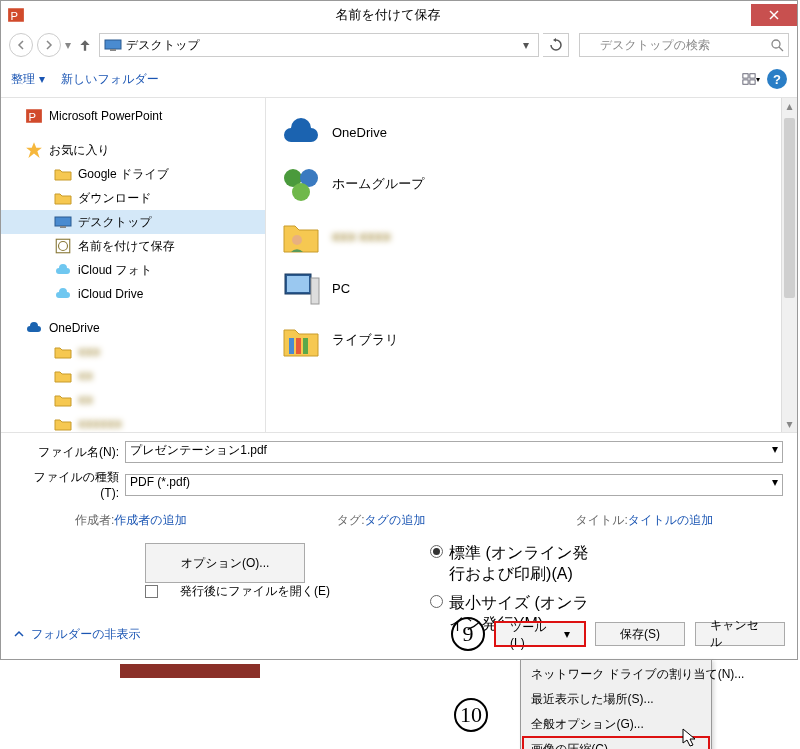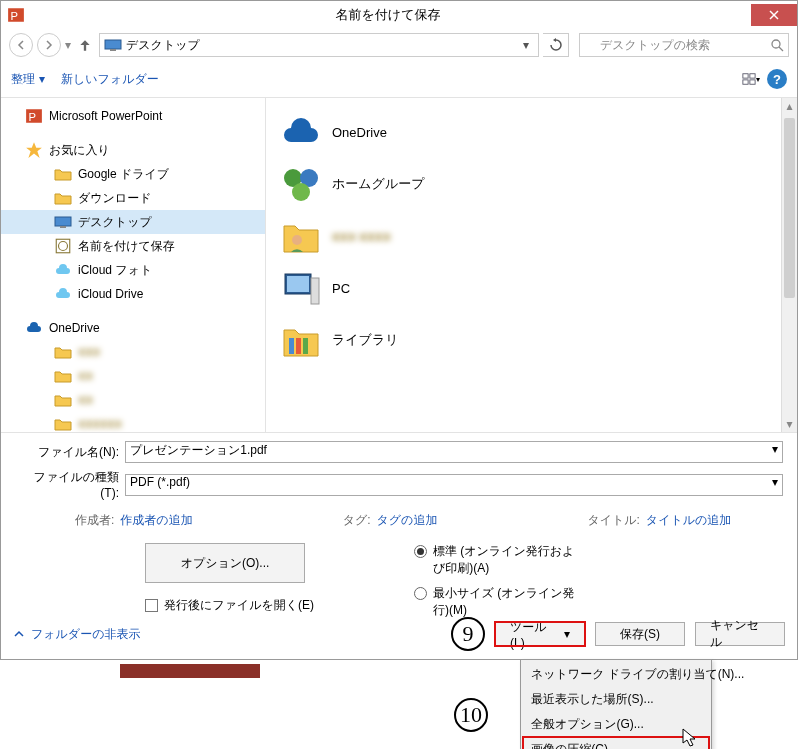--- a/index.html
+++ b/index.html
@@ -177,42 +177,42 @@
   border: 1px solid #aaa;
   display: flex; align-items: flex-start;
   padding: 0 4px;
   background: #fff;
 }
 .meta-row {
   display: flex;
   padding: 6px 0;
   gap: 30px;
 }
-.meta-item { display: flex; gap: 6px; }
+.meta-item { display: flex; }
 .meta-item .mlbl { color: #666; }
 .meta-item .mval { color: #1a55b3; }
 .opts-row {
   display: flex;
   padding: 8px 0 0 130px;
   gap: 60px;
 }
 .btn-options {
   width: 160px; height: 40px;
   border: 1px solid #aaa;
   background: #f3f3f3;
   display: flex; align-items: center; justify-content: center;
 }
 .checkbox-row {
-  display: flex; align-items: center; gap: 6px;
-  margin-top: 14px;
+  display: flex; align-items: center; gap: 22px;
+  margin-top: 0;
 }
 .chk {
   width: 13px; height: 13px; border: 1px solid #777; background: #fff;
 }
-.radiogroup { font-size: 12px; }
+.radiogroup { font-size: 16px; }
 .radio-row { display: flex; align-items: flex-start; gap: 6px; margin-bottom: 8px; }
 .radio {
   width: 13px; height: 13px; border: 1px solid #666; border-radius: 50%;
   display: flex; align-items: center; justify-content: center;
   margin-top: 2px;
 }
 .radio.on::after {
   content: ""; width: 7px; height: 7px; background: #333; border-radius: 50%;
 }
 .footer {

